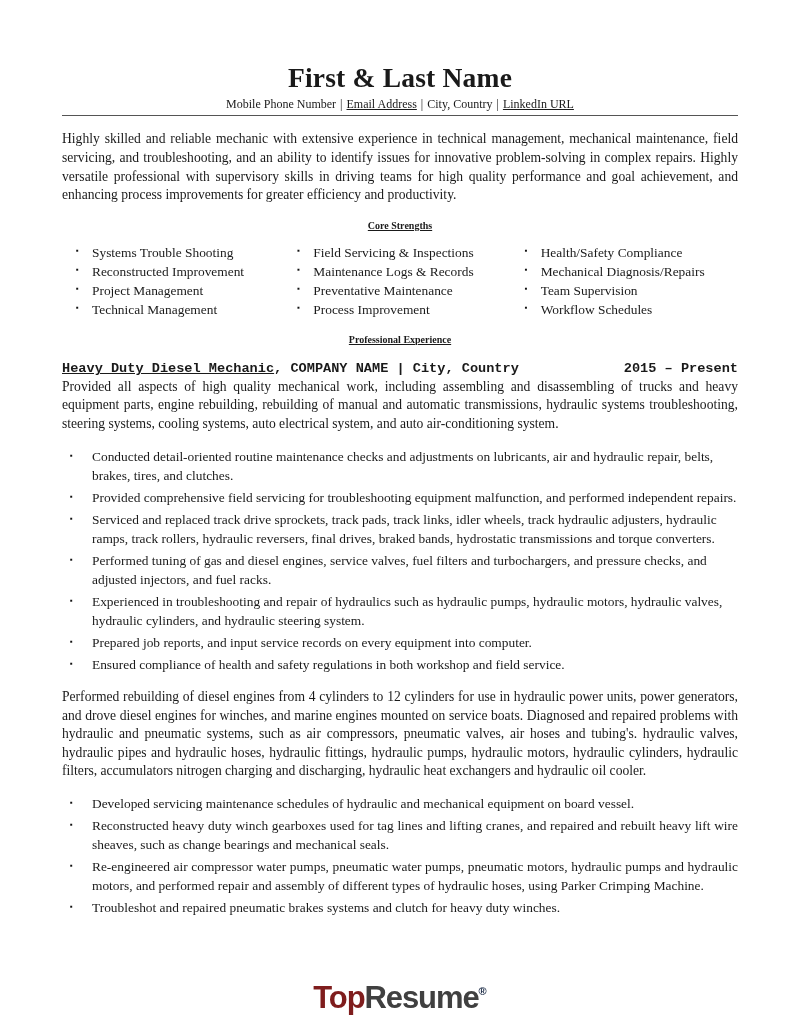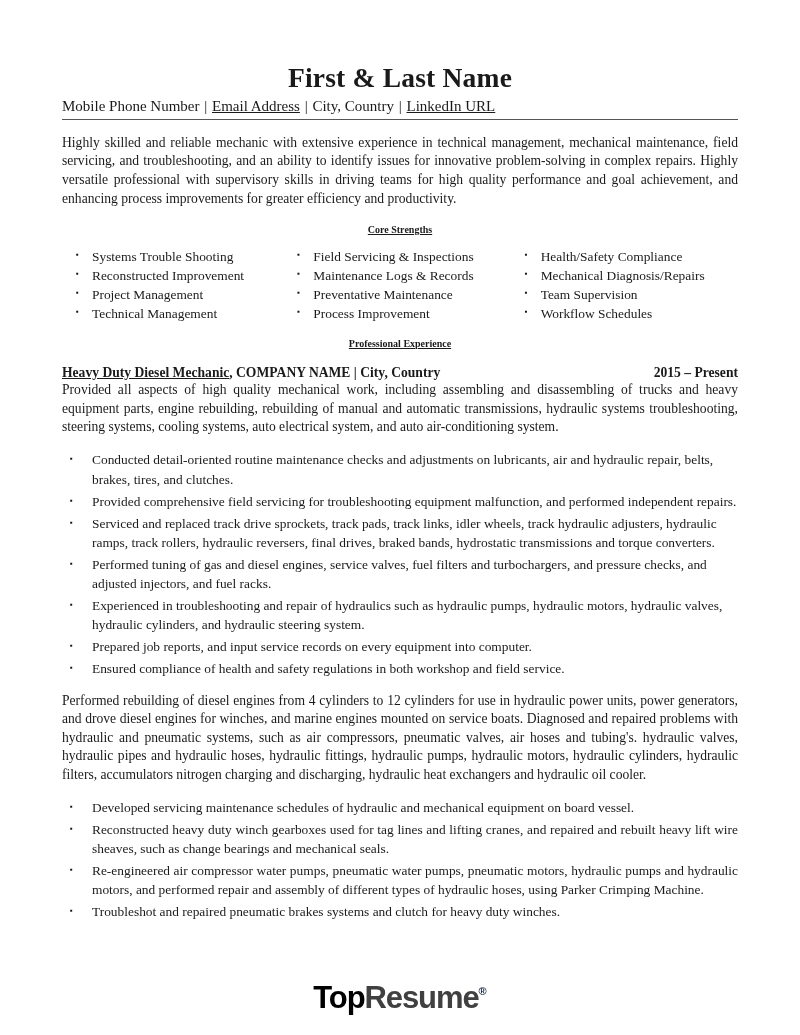--- a/index.html
+++ b/index.html
@@ -26,22 +26,22 @@
   
   .name {
     text-align: center;
     font-size: 27.5px;
     font-weight: bold;
     letter-spacing: 0.2px;
     line-height: 1.15;
     margin: 0 0 3px 0;
   }
   .contact-line {
-    text-align: left;
-    font-size: 15px;
+    text-align: center;
+    font-size: 12px;
     line-height: 1.2;
     margin: 0 0 4px 0;
     white-space: nowrap;
   }
   .contact-line .u { text-decoration: underline; }
   .contact-sep { padding: 0 1px; }
   .header-rule {
     border: 0;
     border-top: 1.6px solid #555;
     margin: 3px 0 0 0;
@@ -118,20 +118,21 @@
 
   
   .experience { margin-top: 6px; }
   .job { margin-top: 14px; }
   .job-header {
     display: flex;
     align-items: baseline;
     font-size: 13.6px;
     line-height: 1.3;
     font-weight: bold;
+    font-family: Liberation Mono, monospace;
   }
   .job-header .left { flex: 1 1 auto; white-space: nowrap; }
   .job-header .title { text-decoration: underline; }
   .job-header .meta { font-weight: bold; }
   .job-header .dates {
     flex: 0 0 auto;
     text-align: right;
     padding-left: 12px;
     white-space: nowrap;
   }
@@ -176,21 +177,21 @@
     text-align: center;
   }
   .logo {
     display: inline-block;
     font-family: "Liberation Sans", "DejaVu Sans", sans-serif;
     font-size: 31px;
     font-weight: bold;
     letter-spacing: -1.1px;
     line-height: 1;
   }
-  .logo .top { color: #000000; }
+  .logo .top { color: #7f1d1d; }
   .logo .resume { color: #404040; }
   .logo .reg {
     font-size: 11px;
     vertical-align: 13px;
     color: #13233f;
     letter-spacing: 0;
   }
 </style>
 </head>
 <body>

